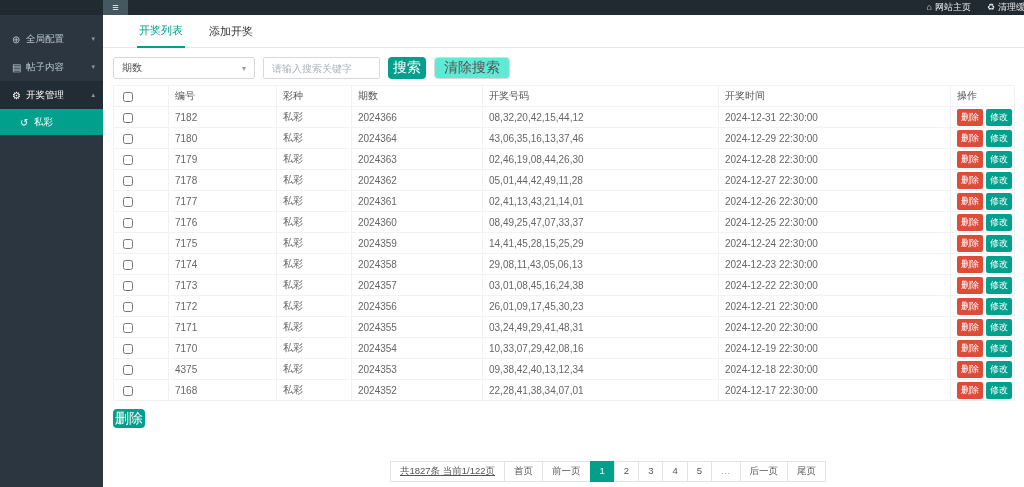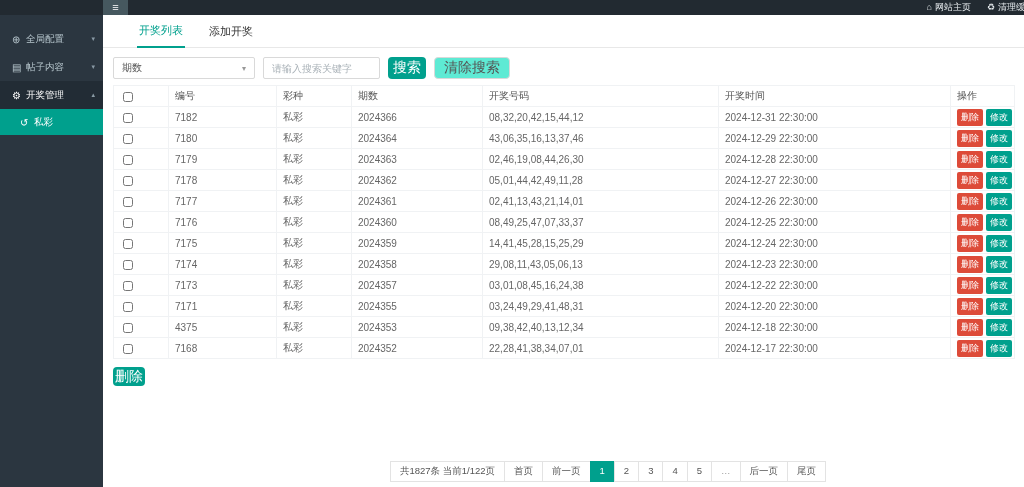--- a/index.html
+++ b/index.html
@@ -51,21 +51,21 @@
   .tbl th{color:#555;}
   .tbl input[type=checkbox]{width:10px;height:10px;margin-left:3px;vertical-align:middle;cursor:pointer;}
   .mini{border:none;border-radius:2px;color:#fff;font-size:9px;padding:2px 4px;cursor:pointer;font-family:inherit;}
   .mini.del{background:var(--danger);margin-right:3px;}
   .mini.edit{background:var(--accent);}
 
   .btn-batch{margin:8px 0 0 10px;width:32px;height:19px;background:var(--accent);color:#fff;}
 
   .pager{position:absolute;left:0;right:0;bottom:5px;display:flex;justify-content:center;transform:translateX(45px);}
   .pg{border:1px solid #e3e3e3;margin-left:-1px;padding:3px 9px;font-size:9.5px;color:#555;background:#fff;cursor:pointer;white-space:nowrap;}
-  .pg.info{cursor:default;}
+  .pg.info{cursor:default;text-decoration:underline;}
   .pg.active{background:var(--accent);border-color:var(--accent);color:#fff;}
   .pg.muted{color:#999;cursor:default;}
 </style>
 </head>
 <body>
 
 <div class="screen">
 
   <div class="topbar">
     <div class="hamburger">≡</div>
@@ -216,25 +216,43 @@
             <td><input type="checkbox" style=""></td>
             <td>7173</td>
             <td>私彩</td>
             <td>2024357</td>
             <td>03,01,08,45,16,24,38</td>
             <td>2024-12-22 22:30:00</td>
             <td><button class="mini del">删除</button><button class="mini edit">修改</button></td>
           </tr>
           <tr>
             <td><input type="checkbox" style=""></td>
+            <td>7172</td>
+            <td>私彩</td>
+            <td>2024356</td>
+            <td>26,01,09,17,45,30,23</td>
+            <td>2024-12-21 22:30:00</td>
+            <td><button class="mini del">删除</button><button class="mini edit">修改</button></td>
+          </tr>
+          <tr>
+            <td><input type="checkbox" style=""></td>
             <td>7171</td>
             <td>私彩</td>
             <td>2024355</td>
             <td>03,24,49,29,41,48,31</td>
             <td>2024-12-20 22:30:00</td>
+            <td><button class="mini del">删除</button><button class="mini edit">修改</button></td>
+          </tr>
+          <tr>
+            <td><input type="checkbox" style=""></td>
+            <td>7170</td>
+            <td>私彩</td>
+            <td>2024354</td>
+            <td>10,33,07,29,42,08,16</td>
+            <td>2024-12-19 22:30:00</td>
             <td><button class="mini del">删除</button><button class="mini edit">修改</button></td>
           </tr>
           <tr>
             <td><input type="checkbox" style=""></td>
             <td>4375</td>
             <td>私彩</td>
             <td>2024353</td>
             <td>09,38,42,40,13,12,34</td>
             <td>2024-12-18 22:30:00</td>
             <td><button class="mini del">删除</button><button class="mini edit">修改</button></td>

